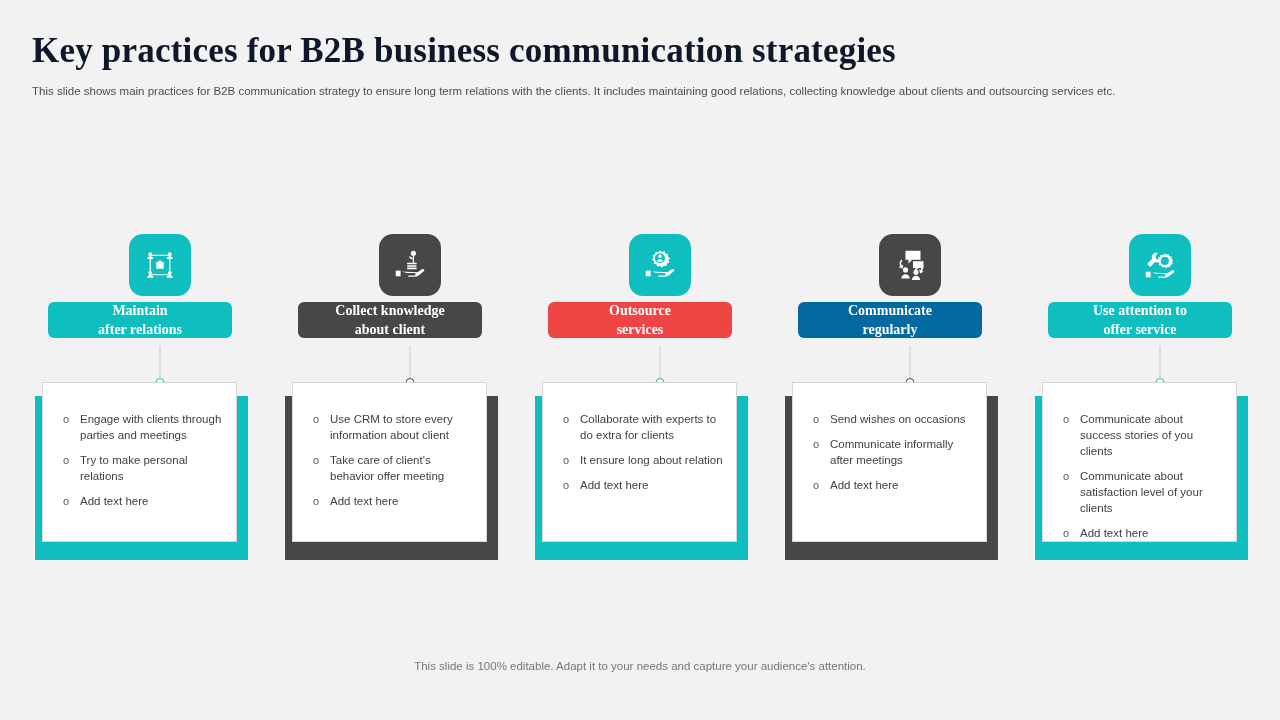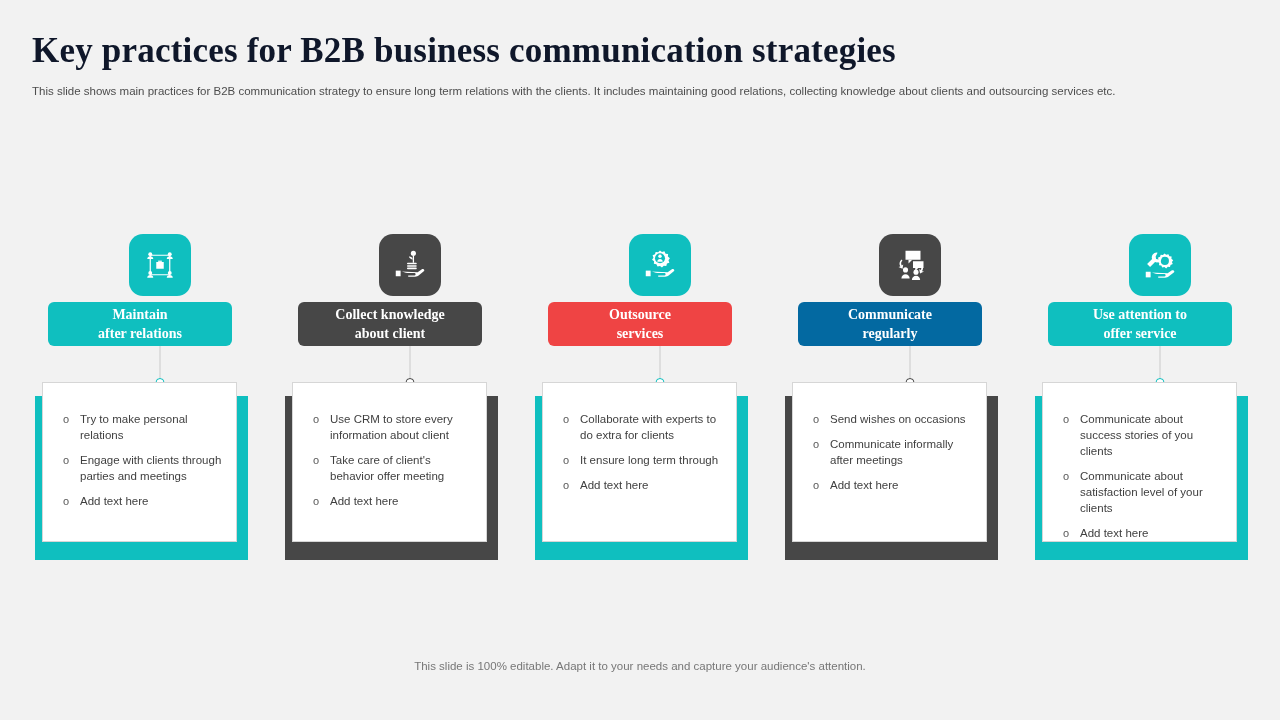--- a/index.html
+++ b/index.html
@@ -67,21 +67,21 @@
     justify-content: center;
   }
   .icon-tile svg { display: block; }
 
   
   .badge {
     position: absolute;
     left: 13px;
     top: 68px;
     width: 184px;
-    height: 44px;
+    height: 36px;
     border-radius: 6px;
     display: flex;
     flex-direction: column;
     align-items: center;
     justify-content: center;
     font-family: "Liberation Serif", serif;
     font-weight: bold;
     font-size: 14px;
     line-height: 19px;
     color: #ffffff;
@@ -205,22 +205,22 @@
     </div>
 
     <div class="connector"></div>
     <div class="connector-dot" style="border:1.5px solid #0fbfbf"></div>
 
     <div class="card-wrap">
       <div class="card-plate" style="background:#0fbfbf"></div>
       <div class="card">
         <ul class="bullets">
 
+            <li class="bullet">Engage with clients through parties and meetings</li>
             <li class="bullet">Try to make personal relations</li>
-            <li class="bullet">Engage with clients through parties and meetings</li>
             <li class="bullet">Add text here</li>
         </ul>
       </div>
     </div>
   </div>
     <div class="column" style="left: 285px;">
     <div class="icon-tile" style="background:#474747">
       <span>
     <svg width="36" height="36" viewBox="0 0 48 48" fill="none">
       <g fill="#fff">
@@ -280,21 +280,21 @@
 
     <div class="connector"></div>
     <div class="connector-dot" style="border:1.5px solid #0fbfbf"></div>
 
     <div class="card-wrap">
       <div class="card-plate" style="background:#0fbfbf"></div>
       <div class="card">
         <ul class="bullets">
 
             <li class="bullet">Collaborate with experts to do extra for clients</li>
-            <li class="bullet">It ensure long term through</li>
+            <li class="bullet">It ensure long about relation</li>
             <li class="bullet">Add text here</li>
         </ul>
       </div>
     </div>
   </div>
     <div class="column" style="left: 785px;">
     <div class="icon-tile" style="background:#474747">
       <span>
     <svg width="36" height="36" viewBox="0 0 48 48" fill="none">
       <g fill="#fff">

